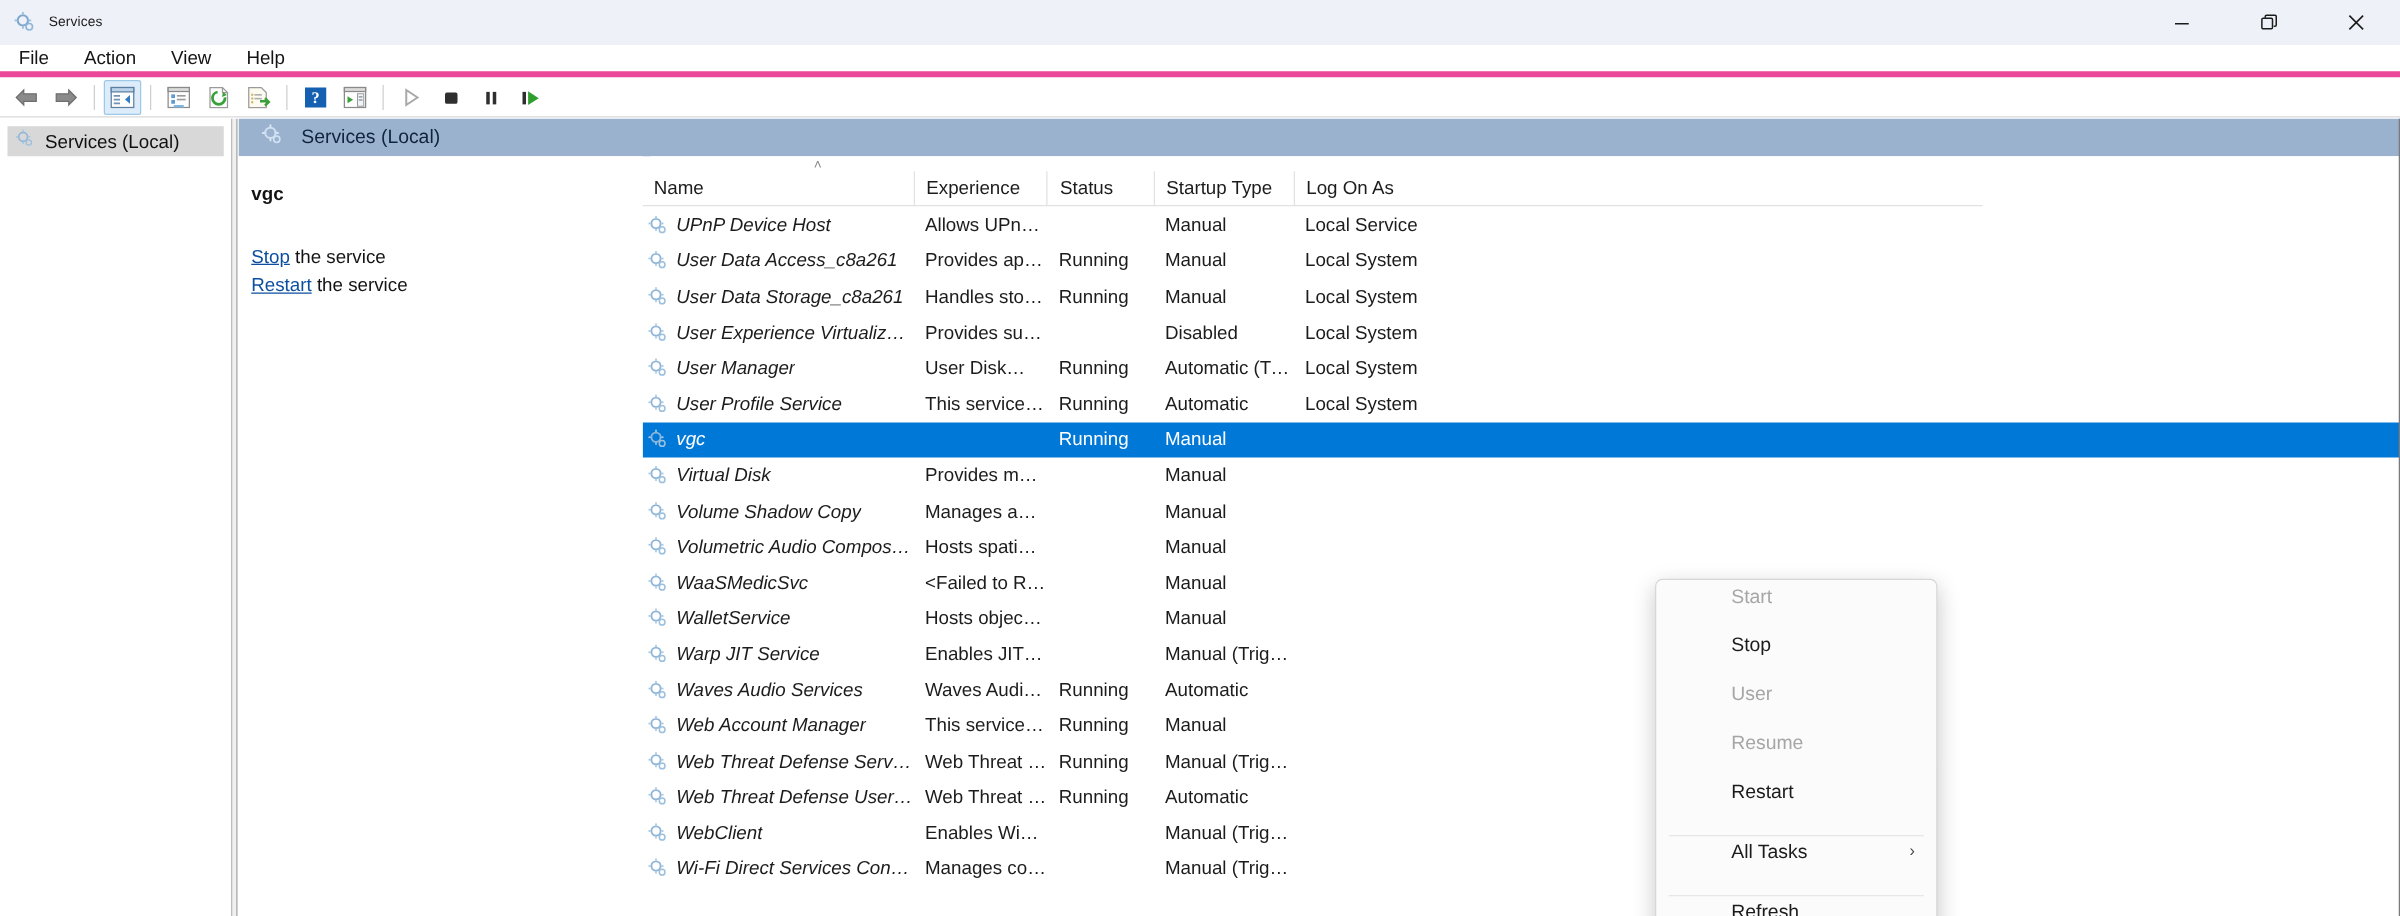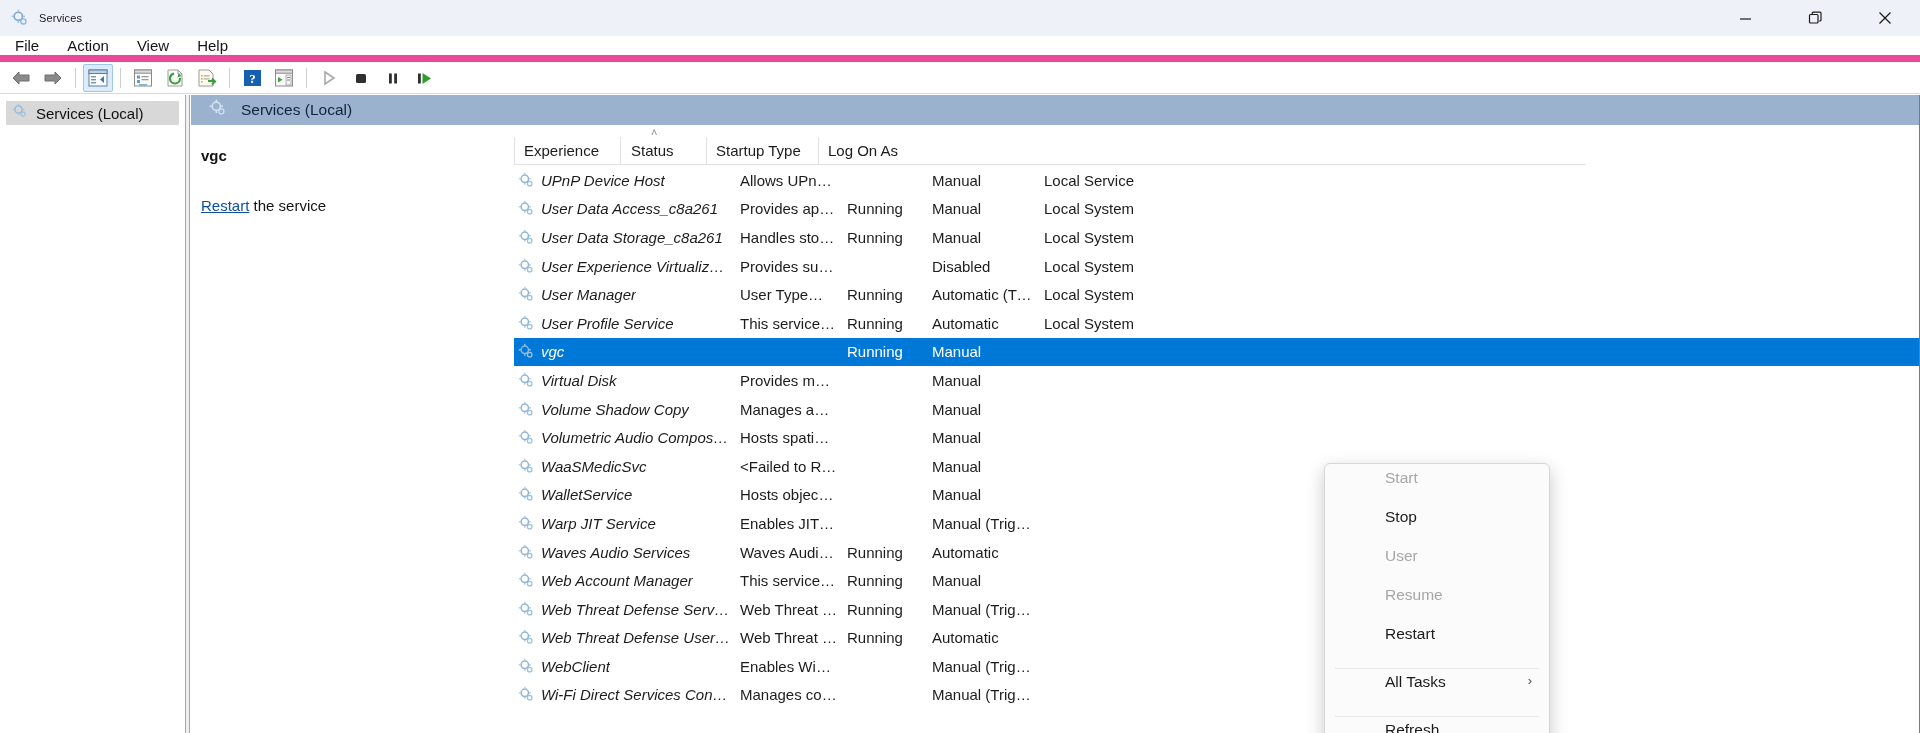--- a/index.html
+++ b/index.html
@@ -36,21 +36,21 @@
     width: 70px; height: 36px;
     display: flex; align-items: center; justify-content: center;
     color: #1b1b1b;
   }
 
   
   .menubar {
     position: absolute; left: 0; top: 36px; width: 1920px; height: 26px;
     background: #ffffff;
     display: flex; align-items: center;
-    border-bottom: 7px solid #ec4899;
+    border-bottom: 5px solid #ec4899;
   }
   .menu-item {
     font-size: 15px; color: #141414;
     padding: 2px 13px; margin-left: 2px; line-height: 20px;
   }
 
   
   .toolbar {
     position: absolute; left: 0; top: 62px; width: 1920px; height: 32px;
     background: #ffffff;
@@ -379,29 +379,33 @@
             <circle cx="12.4" cy="12.4" r="2.5" fill="none" stroke="#cfe0f0" stroke-width="1.3"></circle>
           </svg>
         </span>
         <span class="ph-title">Services (Local)</span>
       </div>
 
       <div class="detail-col">
         <div class="detail-title">vgc</div>
         <div class="detail-links">
           <div class="detail-line">
+            <a>Stop</a><span> the service</span>
+          </div>
+          <div class="detail-line">
             <a>Restart</a><span> the service</span>
           </div>
         </div>
       </div>
 
       <div class="listview">
         <div class="lv-sortmark">˄</div>
 
         <div class="lv-header">
+          <div class="lv-th first c-name">Name</div>
           <div class="lv-th c-desc">Experience</div>
           <div class="lv-th c-status">Status</div>
           <div class="lv-th c-start">Startup Type</div>
           <div class="lv-th c-logon">Log On As</div>
         </div>
 
         <div class="lv-rows" id="rows-host">
             <div class="lv-row">
               <div class="cell name c-name">
                 <span style="display: flex;">
@@ -495,21 +499,21 @@
                       <rect x="6.5" y="0.8" width="1.4" height="2"></rect>
                       <rect x="6.5" y="11.6" width="1.4" height="2"></rect>
                       <rect x="0.8" y="6.5" width="2" height="1.4"></rect>
                       <rect x="11.6" y="6.5" width="2" height="1.4"></rect>
                     </g>
                     <circle cx="12.4" cy="12.4" r="2.4" fill="none" stroke="#9cc0dd" stroke-width="1.3"></circle>
                   </svg>
                 </span>
                 <span class="nm">User Manager</span>
               </div>
-              <div class="cell c-desc">User Type…</div>
+              <div class="cell c-desc">User Disk…</div>
               <div class="cell c-status">Running</div>
               <div class="cell c-start">Automatic (Tri…</div>
               <div class="cell c-logon">Local System</div>
             </div>
             <div class="lv-row">
               <div class="cell name c-name">
                 <span style="display: flex;">
                   <svg width="17" height="17" viewBox="0 0 18 18">
                     <circle cx="7.2" cy="7.2" r="3.9" fill="none" stroke="#8fb6d8" stroke-width="1.6"></circle>
                     <g fill="#a9c9e3">

